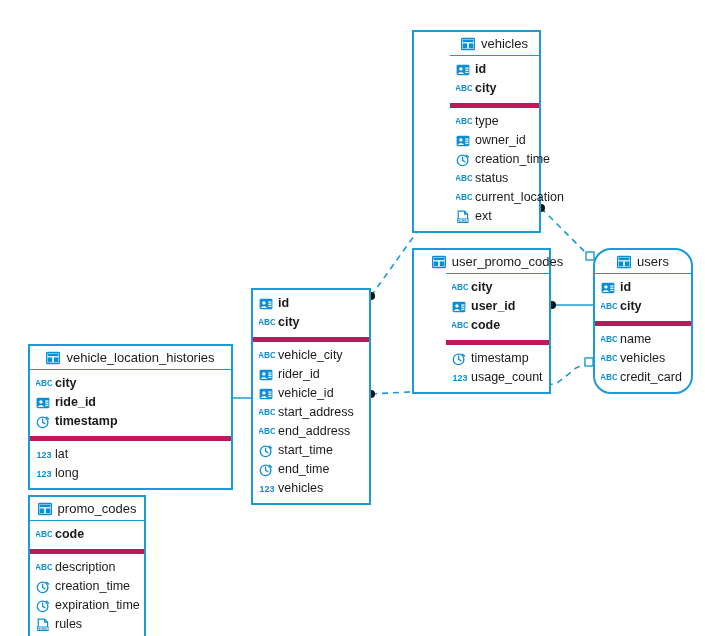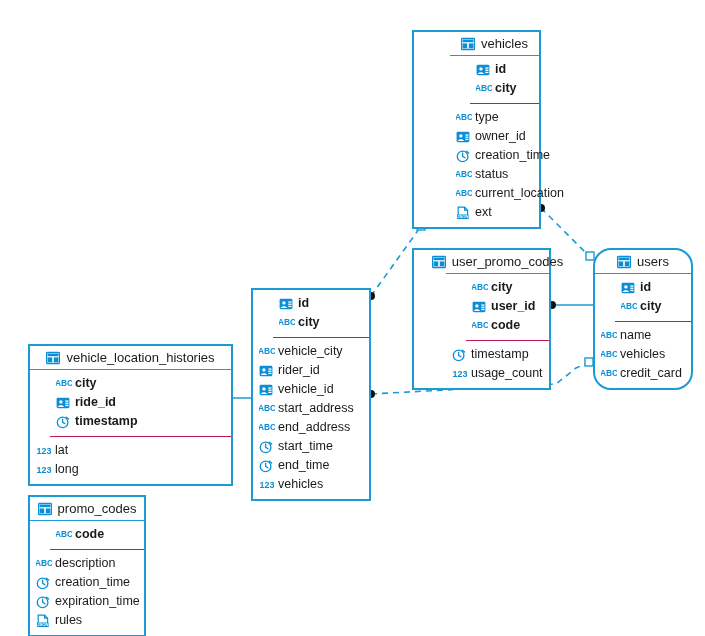--- a/index.html
+++ b/index.html
@@ -51,22 +51,21 @@
     font-size: 13px;
     color: #1a1a1a;
     white-space: nowrap;
     line-height: 1;
   }
   .col-group {
     padding: 4px 0 5px 0;
     box-sizing: border-box;
   }
   .col-group.keys {
-    border-bottom: 1px solid #be185d;
-    margin-left: 20px;
+    border-bottom: 5px solid #be185d;
   }
   .col-row {
     display: flex;
     align-items: center;
     gap: 5px;
     height: 19px;
     padding: 0 6px;
     box-sizing: border-box;
     white-space: nowrap;
   }

